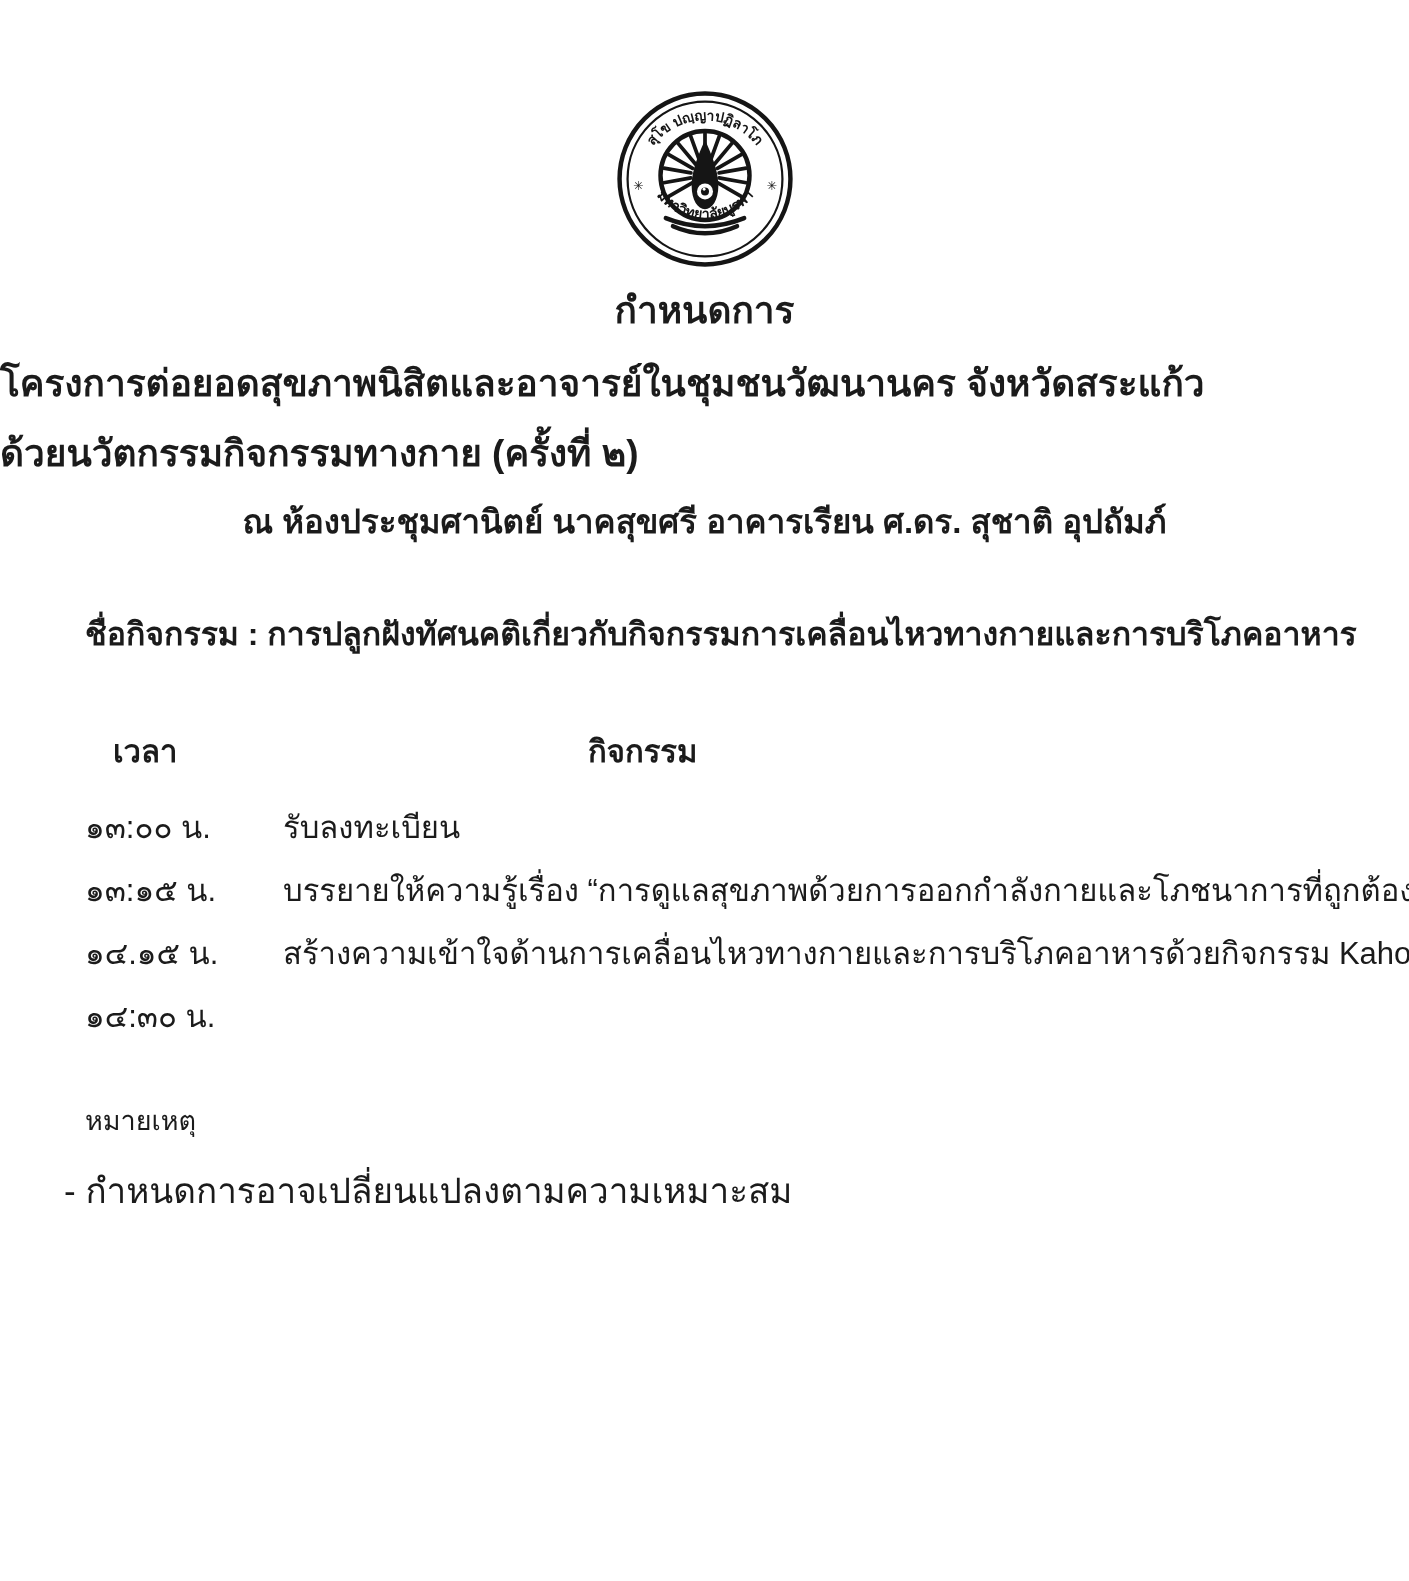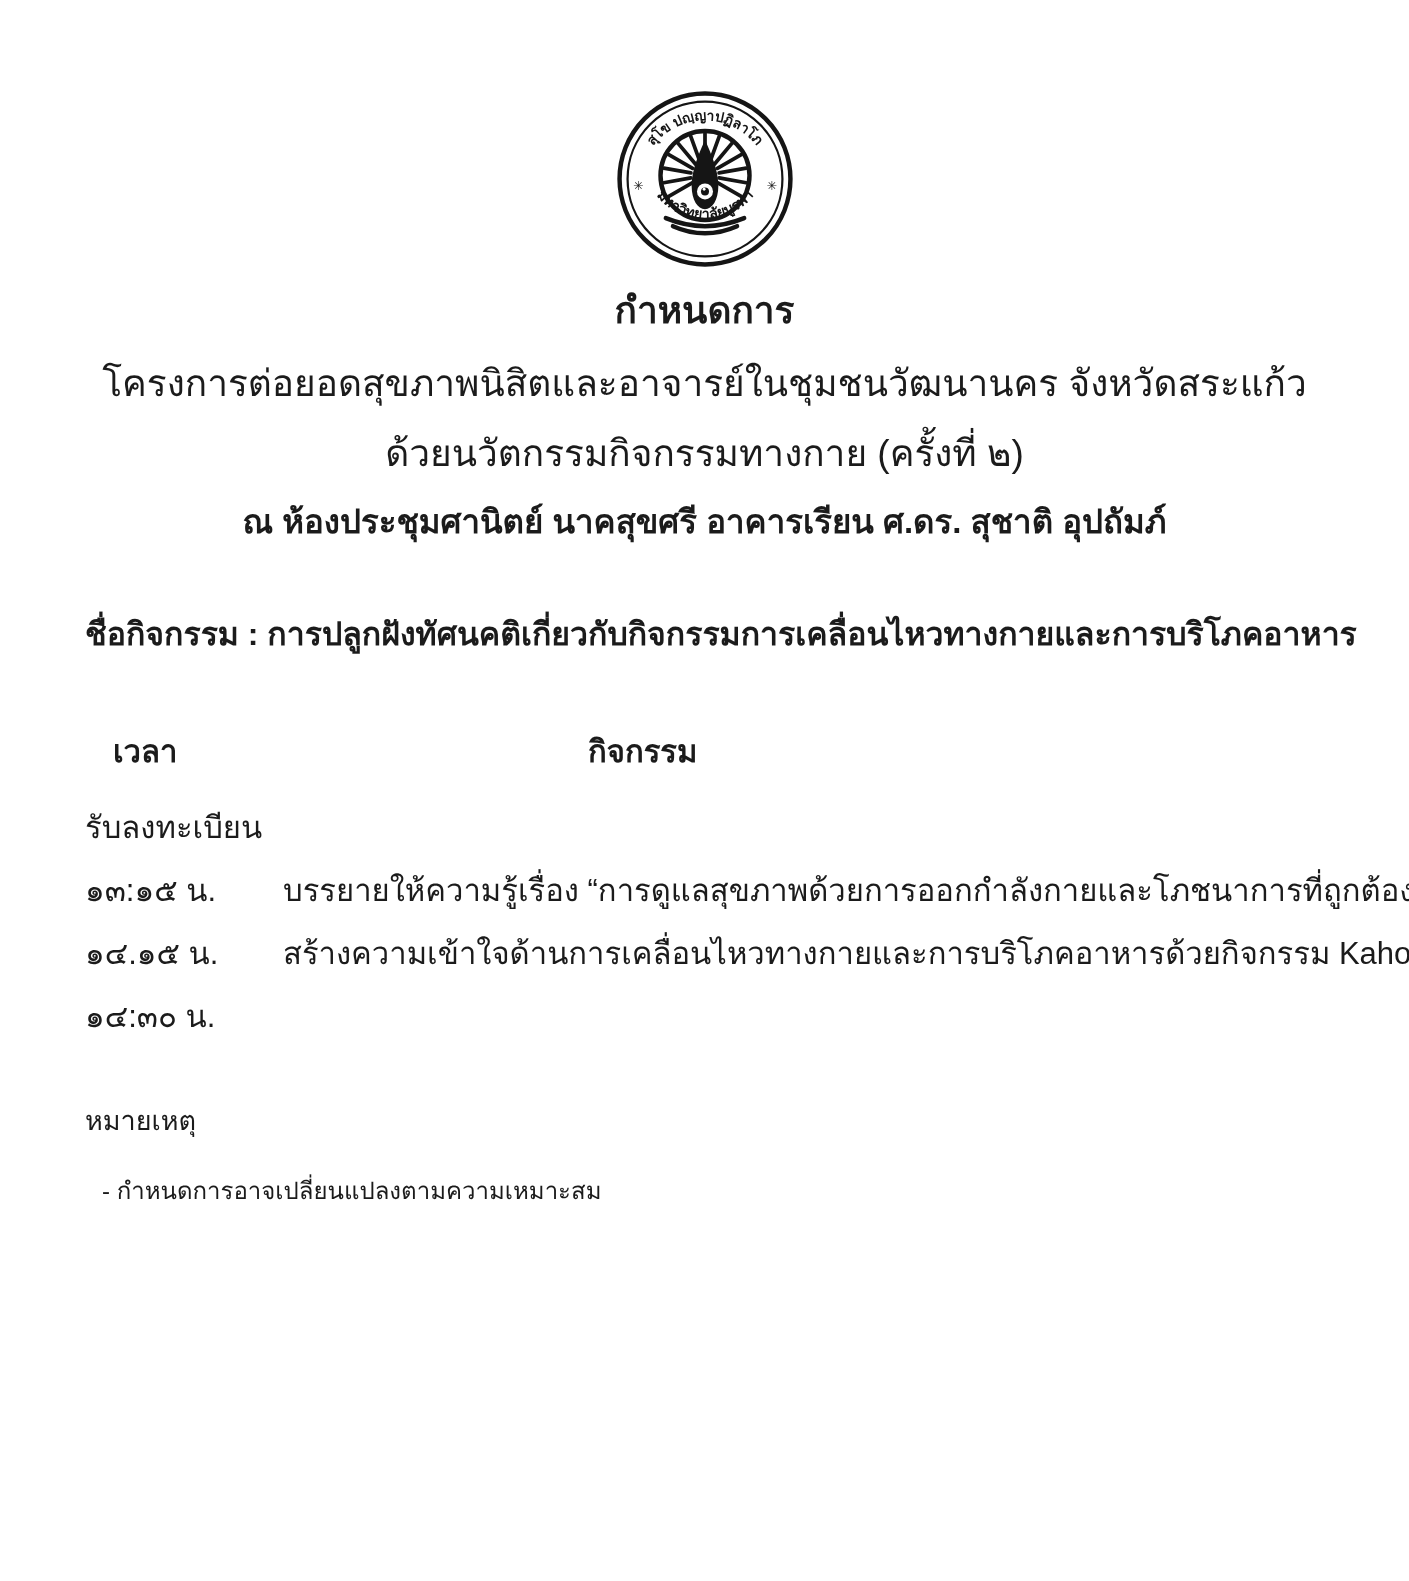--- a/index.html
+++ b/index.html
@@ -37,23 +37,22 @@
   }
   .doc-title {
     margin-top: 16px;
     text-align: center;
     font-size: 37px;
     font-weight: bold;
     line-height: 53px;
   }
   .project-lines {
     margin-top: 12px;
-    text-align: center;
     font-size: 37px;
-    font-weight: normal;
+    font-weight: bold;
     line-height: 70px;
   }
   .meta-lines {
     text-align: center;
     font-size: 33px;
     font-weight: bold;
     line-height: 65px;
   }
   .activity-line {
     margin: 56px 0 0 85px;
@@ -94,22 +93,22 @@
   .sched-row .cell-activity {
     flex: 1 1 auto;
   }
   .notes-heading {
     margin: 56px 0 0 85px;
     font-size: 27px;
     font-weight: normal;
     line-height: 48px;
   }
   .note-item {
-    margin: 22px 0 0 102px;
-    font-size: 24px;
+    margin: 22px 0 0 64px;
+    font-size: 35px;
     line-height: 48px;
   }
 </style>
 </head>
 <body>
 
 <div class="page">
 
   <div class="seal-row">
     <svg class="seal" viewBox="0 0 200 200" aria-hidden="true">
@@ -174,20 +173,21 @@
 
   <div class="activity-line">ชื่อกิจกรรม : การปลูกฝังทัศนคติเกี่ยวกับกิจกรรมการเคลื่อนไหวทางกายและการบริโภคอาหาร</div>
 
   <div class="schedule">
     <div class="sched-header">
       <div class="col-time">เวลา</div>
       <div class="col-activity">กิจกรรม</div>
     </div>
 
     <div class="sched-row first">
+      <div class="cell-time">๑๓:๐๐ น.</div>
       <div class="cell-activity">รับลงทะเบียน</div>
     </div>
     <div class="sched-row">
       <div class="cell-time">๑๓:๑๕ น.</div>
       <div class="cell-activity">บรรยายให้ความรู้เรื่อง “การดูแลสุขภาพด้วยการออกกำลังกายและโภชนาการที่ถูกต้อง”</div>
     </div>
     <div class="sched-row">
       <div class="cell-time">๑๔.๑๕ น.</div>
       <div class="cell-activity">สร้างความเข้าใจด้านการเคลื่อนไหวทางกายและการบริโภคอาหารด้วยกิจกรรม Kahoot</div>
     </div>

